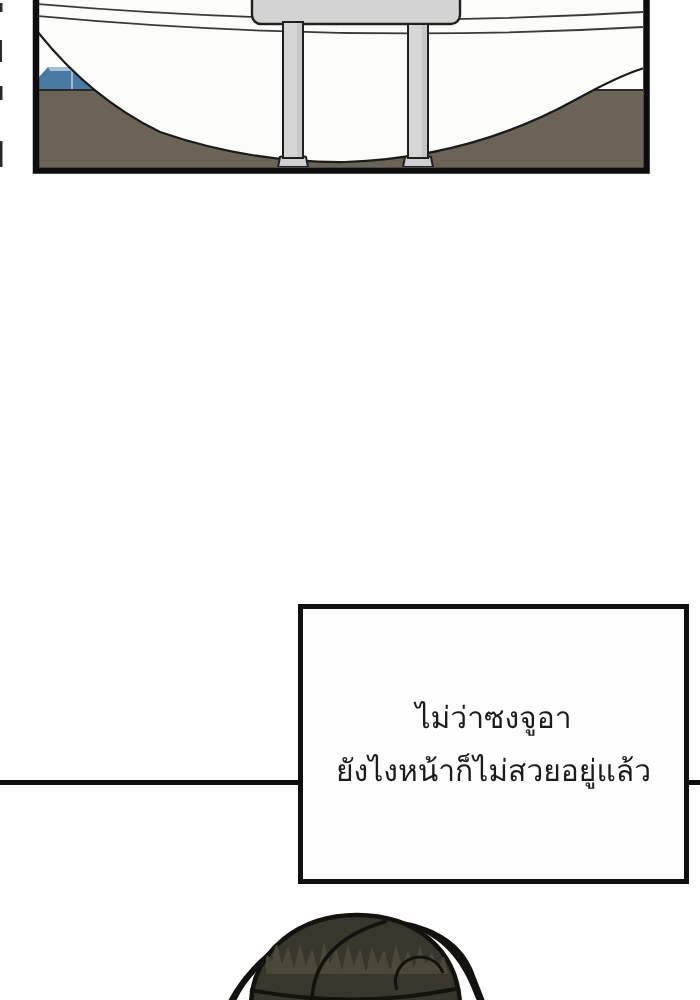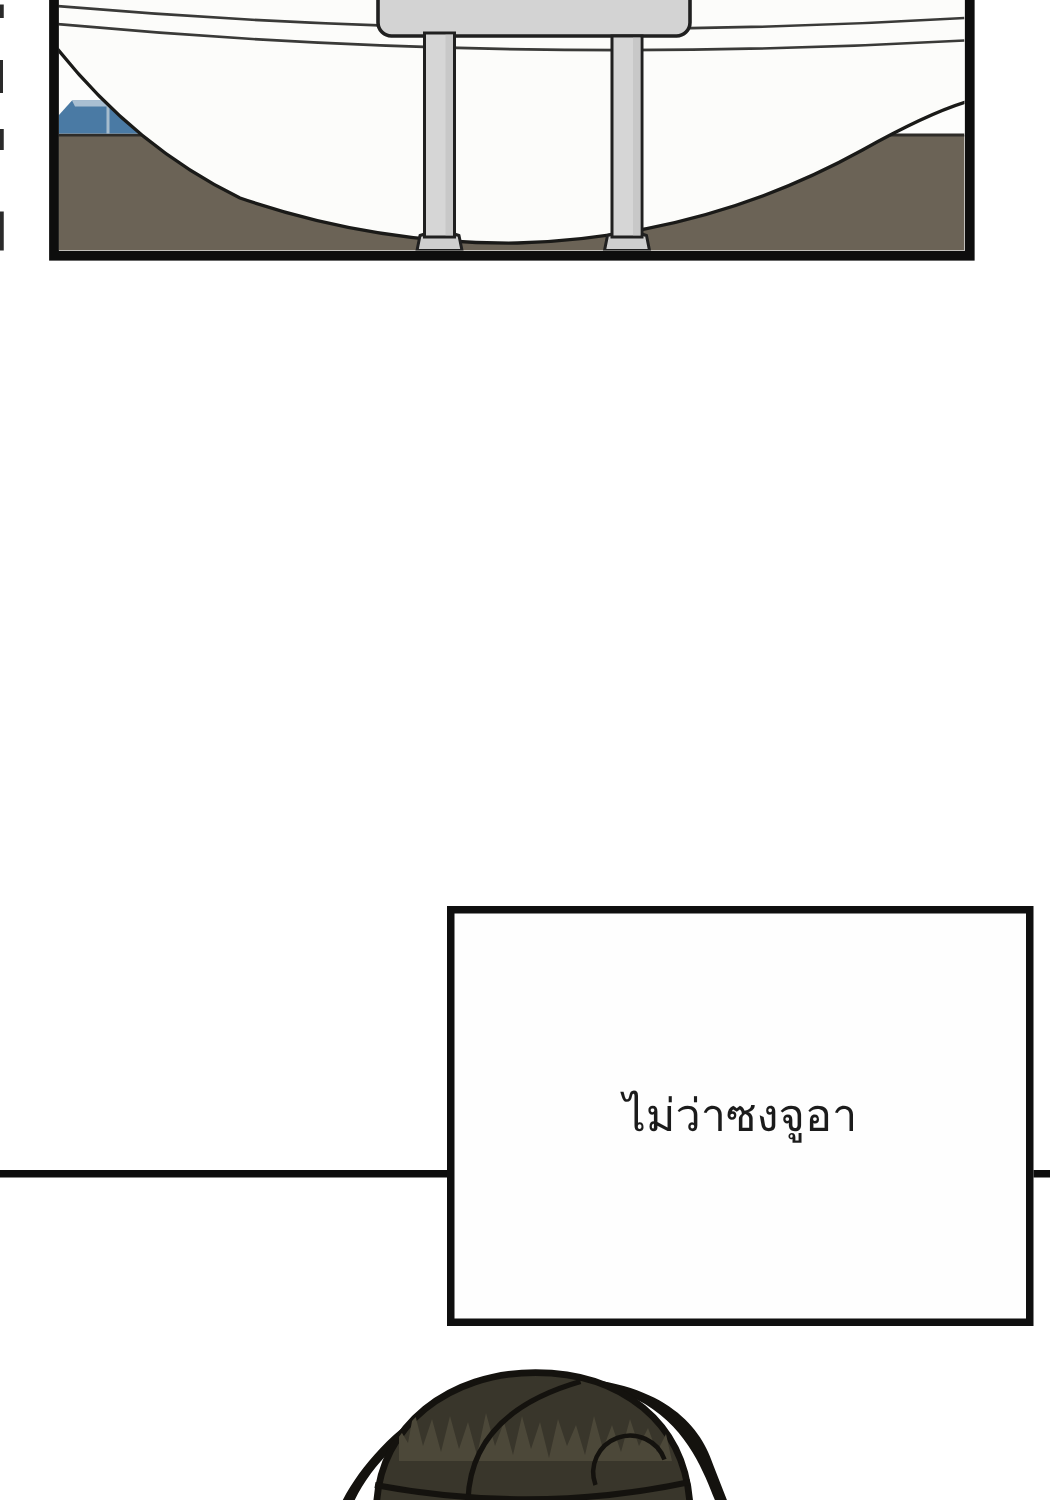--- a/index.html
+++ b/index.html
@@ -78,20 +78,21 @@
     </g>
 
     <rect x="36" y="-20" width="610.5" height="190.5" fill="none" stroke="#0d0d0d" stroke-width="6.5"></rect>
   </svg>
 
   <div class="abs" id="divider-left"></div>
   <div class="abs" id="divider-right"></div>
 
   <div class="abs" id="speech-box">
     <div class="speech-line">ไม่ว่าซงจูอา</div>
+    <div class="speech-line">ยังไงหน้าก็ไม่สวยอยู่แล้ว</div>
   </div>
 
   <svg class="abs" style="left:140px;top:888px" width="520" height="112" viewBox="140 888 520 112">
     <defs>
       <clipPath id="headClip">
           <rect x="140" y="888" width="520" height="112"></rect>
         </clipPath>
       <clipPath id="domeClip">
         <path d="M 251,1004 C 253,950 300,915 357,915 C 414,915 457,948 460,1004 Z"></path>
       </clipPath>

